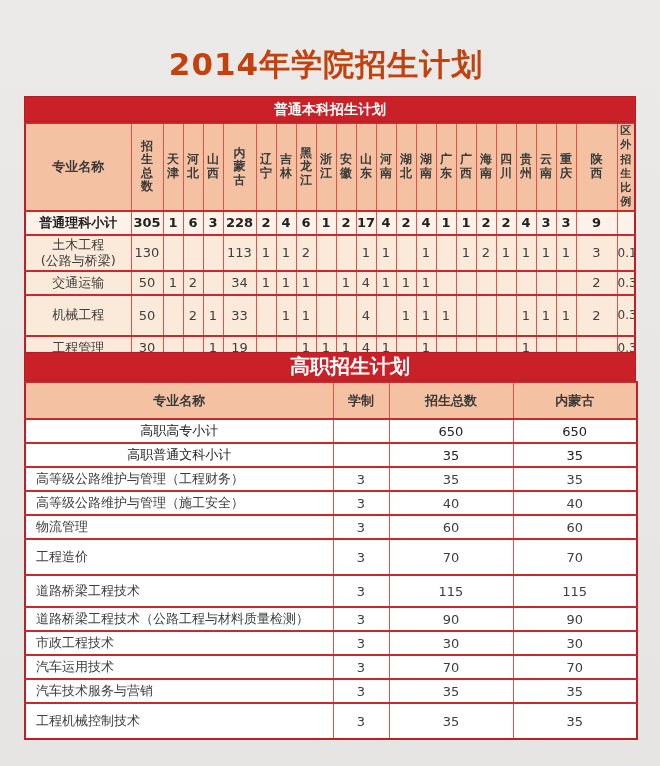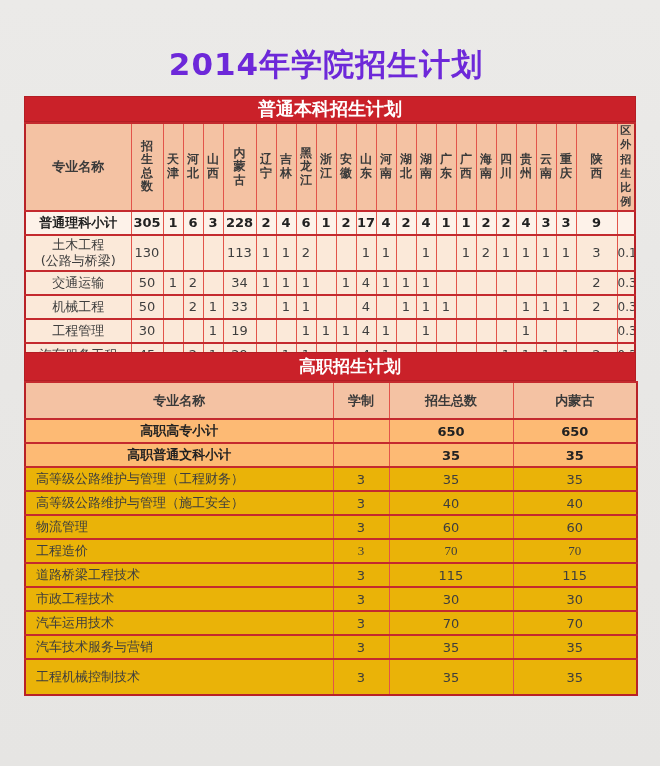--- a/index.html
+++ b/index.html
@@ -6,32 +6,32 @@
   body {
     width:660px; height:766px;
     background:linear-gradient(180deg,#ebeae8 0%,#e8e7e5 50%,#e6e5e3 100%);
     font-family:"DejaVu Sans","Liberation Sans",sans-serif;
     position:relative; overflow:hidden;
     color:#3c3c3c;
   }
   .page-title {
     position:absolute; top:44px; left:0; width:652px;
     text-align:center; font-size:31px; font-weight:bold;
-    color:#6d28d9; letter-spacing:1px;
+    color:#c2410c; letter-spacing:1px;
   }
   .tbl-block { position:absolute; left:24px; width:612px; }
   #undergrad-block { top:96px; }
   #vocational-block { top:352px; }
   .red-bar {
     background:#ca2129;
     color:#ffffff; font-weight:bold; text-align:center;
     border:1px solid #b31e24;
   }
-  #undergrad-block .red-bar { height:24px; line-height:24px; font-size:18px; }
-  #vocational-block .red-bar { height:27px; line-height:27px; font-size:17px;padding-left:40px; }
+  #undergrad-block .red-bar { height:24px; line-height:24px; font-size:14px; }
+  #vocational-block .red-bar { height:27px; line-height:27px; font-size:20px;padding-left:40px; }
   table {
     border-collapse:collapse; table-layout:fixed; width:612px;
     border:2px solid #b82227;
     background:#fbe9d9;
   }
   th,td {
     border-left:1px solid #e2544a;
     border-right:1px solid #e2544a;
     text-align:center; vertical-align:middle;
     padding:0; overflow:hidden;
@@ -40,22 +40,22 @@
   thead th { background:#f4c2a3; font-weight:bold; color:#3a3a3a; }
   .vh { white-space:pre-line; font-size:12px; line-height:1.12; padding:2px 0; }
   .ratio-h { white-space:pre-line; font-size:11px; line-height:1.3; }
   .major-h { font-size:13px; }
   tbody td { font-size:13px; color:#3e3e3e; background:#fbe9d9; }
   tr.sub td { font-weight:bold; background:#fdf2e9; color:#222; }
   td.name { white-space:pre-line; line-height:1.25; font-size:13px; }
   td.ratio { font-size:12px; }
   
   #vocational-table thead th { font-size:13px; height:35px; }
-  #vocational-table tbody td { background:#eab308; font-size:13px; }
-  #vocational-table tr.sub td { background:#fdba74; font-weight:bold;margin-left:32px; }
+  #vocational-table tbody td { background:#ffffff; font-size:13px; }
+  #vocational-table tr.sub td { background:#ffffff; font-weight:normal;margin-left:32px; }
   #vocational-table td.name { text-align:left; padding-left:10px; white-space:nowrap; }
   #vocational-table tr.sub td.name { text-align:center; padding-left:0; }
 </style>
 </head>
 <body>
 
 <div class="page-title">2014年学院招生计划</div>
 
 <div class="tbl-block" id="undergrad-block">
   <div class="red-bar">普通本科招生计划</div>
@@ -214,21 +214,21 @@
           <td></td>
           <td></td>
           <td></td>
           <td></td>
           <td></td>
           <td></td>
           <td></td>
           <td>2</td>
           <td class="ratio">0.32</td>
         </tr>
-        <tr style="height: 24px; margin-top: 43px;">
+        <tr style="height: 41px; margin-top: 43px;">
           <td class="name">机械工程</td>
           <td>50</td>
           <td></td>
           <td>2</td>
           <td>1</td>
           <td>33</td>
           <td></td>
           <td>1</td>
           <td>1</td>
           <td></td>
@@ -344,31 +344,37 @@
           <td>3</td>
           <td>40</td>
           <td>40</td>
         </tr>
         <tr style="height: 24px;">
           <td class="name">物流管理</td>
           <td>3</td>
           <td>60</td>
           <td>60</td>
         </tr>
-        <tr style="height: 24px; font-family: Liberation Serif, serif;">
+        <tr style="height: 36px;">
           <td class="name">工程造价</td>
           <td>3</td>
           <td>70</td>
           <td>70</td>
         </tr>
-        <tr style="height: 24px;">
+        <tr style="height: 32px;">
           <td class="name">道路桥梁工程技术</td>
           <td>3</td>
           <td>115</td>
           <td>115</td>
+        </tr>
+        <tr style="height: 24px;">
+          <td class="name">道路桥梁工程技术（公路工程与材料质量检测）</td>
+          <td>3</td>
+          <td>90</td>
+          <td>90</td>
         </tr>
         <tr style="height: 24px;">
           <td class="name">市政工程技术</td>
           <td>3</td>
           <td>30</td>
           <td>30</td>
         </tr>
         <tr style="height: 24px;">
           <td class="name">汽车运用技术</td>
           <td>3</td>

